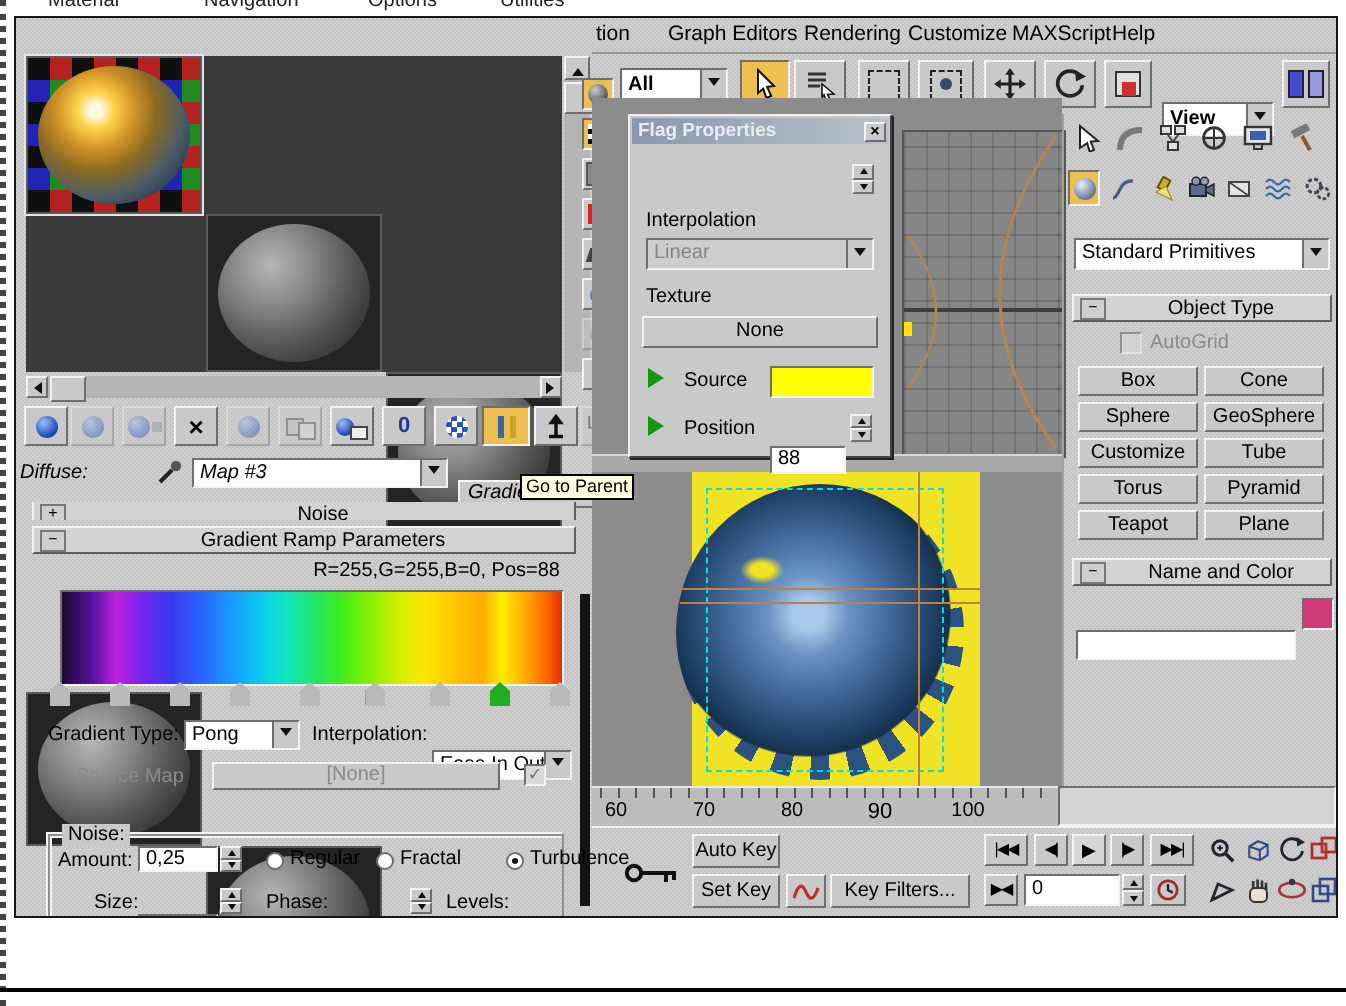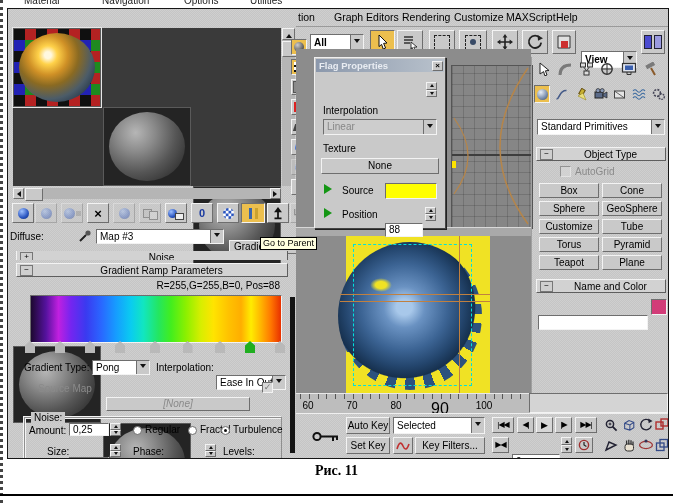--- a/index.html
+++ b/index.html
@@ -193,21 +193,21 @@
           </div>
       <div class="btn mini abs" style="left:259px;top:1px;width:22px;height:20px;">
         <svg width="14" height="14" viewBox="0 0 16 16">
               <path d="M4 14 H12 M8 13 V5" stroke="#111" stroke-width="2" fill="none"></path>
               <path d="M8 1 L3.5 7 H12.5 Z" fill="#111"></path>
             </svg>
       </div>
       <div class="btn mini abs dim" style="left:282px;top:1px;width:13px;height:20px;font-size:11px;">↳</div>
     </div>
 
-    <div class="abs" style="left:0;top:219px;width:295px;height:18px;">
+    <div class="abs" style="left:0;top:219px;width:295px;height:18px;font-style:italic;">
       <span class="lab abs" style="left:2px;top:4px;">Diffuse:</span>
       <span class="abs" style="left:70px;top:1px;">
         <svg width="14" height="14" viewBox="0 0 14 14">
               <path d="M2 12 L8 6" stroke="#222" stroke-width="2"></path>
               <circle cx="10" cy="4" r="2.6" fill="#555"></circle>
             </svg>
       </span>
       <div class="combo abs" style="left:88px;top:1px;width:128px;height:15px;">
         <span>Map #3</span>
         <span class="cbtn">
@@ -262,21 +262,21 @@
         <div class="combo abs" style="left:208px;top:1px;width:70px;height:15px;">
           <span>Ease In Out</span>
           <span class="cbtn">
                 <span class="tri-d" style="margin-top:0;"></span>
               </span>
         </div>
       </div>
 
       <div class="abs" style="left:0;top:132px;width:280px;height:16px;">
         <span class="lab abs dimtext" style="left:30px;top:3px;">Source Map</span>
-        <div class="btn abs dimtext" style="left:98px;top:16px;width:144px;height:14px;font-style:italic;">[None]</div>
+        <div class="btn abs dimtext" style="left:98px;top:0;width:144px;height:14px;">[None]</div>
         <span class="chk c abs" style="left:254px;top:1px;"></span>
       </div>
 
       <div class="grp abs" style="left:16px;top:156px;width:256px;height:48px;">
         <span class="leg">Noise:</span>
         <span class="lab abs" style="left:4px;top:8px;">Amount:</span>
         <div class="combo abs" style="left:44px;top:5px;width:40px;height:13px;">
               <span>0,25</span>
             </div>
         <div class="spin abs" style="left:85px;top:5px;height:13px;">
@@ -288,21 +288,21 @@
               </div>
             </div>
         <div class="radio-opt abs" style="left:108px;top:7px;">
               <span class="rdot"></span>
               <span class="lab">Regular</span>
             </div>
         <div class="radio-opt abs" style="left:163px;top:7px;">
               <span class="rdot"></span>
               <span class="lab">Fractal</span>
             </div>
-        <div class="radio-opt abs on" style="left:196px;top:7px;text-align:right;">
+        <div class="radio-opt abs on" style="left:228px;top:7px;text-align:right;">
               <span class="rdot"></span>
               <span class="lab">Turbulence</span>
             </div>
         <span class="lab abs" style="left:22px;top:29px;">Size:</span>
         <div class="combo abs" style="left:44px;top:26px;width:40px;height:13px;">
               <span>0.84</span>
             </div>
         <div class="spin abs" style="left:85px;top:26px;height:13px;">
               <div class="btn">
                 <span class="tri-u"></span>
@@ -414,21 +414,21 @@
       <div class="abs" style="left:113px;top:0;width:1px;height:157px;background:#c08040;"></div>
     </div>
   </div>
 
   <div class="abs" style="left:288px;top:384px;width:233px;height:20px;background:#bdbdbd;border-top:1px solid #e8e8e8;">
     <div class="abs" style="left:4px;top:0;width:225px;height:5px;background-image:repeating-linear-gradient(90deg,#555 0 1px,transparent 1px 8.8px);"></div>
     <div class="abs" style="left:0;top:6px;width:233px;height:12px;">
           <span style="position: absolute; left: 12px; transform: translateX(-50%); font-size: 10px;">60</span>
           <span style="position: absolute; left: 56px; transform: translateX(-50%); font-size: 10px;">70</span>
           <span style="position: absolute; left: 100px; transform: translateX(-50%); font-size: 10px;">80</span>
-          <span style="position: absolute; left: 144px; transform: translateX(-50%); font-size: 16px;">90</span>
+          <span style="position: absolute; left: 144px; transform: translateX(-50%); font-size: 11px;">90</span>
           <span style="position: absolute; left: 188px; transform: translateX(-50%); font-size: 10px;">100</span>
         </div>
   </div>
   <div class="abs bevel-in" style="left:521px;top:384px;width:137px;height:18px;background:#d4d4d4;"></div>
 
   <div class="abs" style="left:523px;top:48px;width:137px;height:336px;border-left:1px solid #a0a0a0;">
 
     <div class="abs" style="left:4px;top:3px;width:130px;height:20px;display:flex;gap:5px;">
       <span class="mini" style="width:16px;height:18px;">
             <svg width="13" height="14" viewBox="0 0 13 14">
@@ -548,26 +548,20 @@
 
   <div class="abs" style="left:288px;top:404px;width:372px;height:45px;border-top:1px solid #efefef;">
     <span class="abs" style="left:16px;top:16px;">
       <svg width="28" height="13" viewBox="0 0 28 13">
             <circle cx="5" cy="6.5" r="3.6" fill="none" stroke="#111" stroke-width="2"></circle>
             <path d="M9 6.5 H26 M21 6.5 V11 M25 6.5 V10" stroke="#111" stroke-width="2"></path>
           </svg>
     </span>
     <div class="btn abs" style="left:50px;top:3px;width:44px;height:17px;">Auto Key</div>
     <div class="btn abs" style="left:50px;top:23px;width:44px;height:17px;">Set Key</div>
-    <div class="combo abs" style="left:97px;top:3px;width:92px;height:17px;">
-      <span>Selected</span>
-      <span class="cbtn">
-            <span class="tri-d" style="margin-top:0;"></span>
-          </span>
-    </div>
     <div class="btn mini abs" style="left:97px;top:23px;width:20px;height:17px;">
       <svg width="14" height="10" viewBox="0 0 14 10">
             <path d="M1 8 Q4 -2 7 5 T13 3" fill="none" stroke="#c03030" stroke-width="1.6"></path>
           </svg>
     </div>
     <div class="btn abs" style="left:119px;top:23px;width:70px;height:17px;">Key Filters...</div>
 
     <div class="btn mini abs playtxt" style="left:196px;top:3px;width:22px;height:16px;">|◀◀</div>
     <div class="btn mini abs playtxt" style="left:221px;top:3px;width:17px;height:16px;">◀|</div>
     <div class="btn mini abs bevel-in" style="left:240px;top:3px;width:17px;height:16px;font-size:9px;background:#d6d6d6;">▶</div>
@@ -679,16 +673,15 @@
           <div class="btn">
             <span class="tri-d"></span>
           </div>
         </div>
   </div>
 
   <div class="tt abs" style="left:252px;top:228px;z-index:60;">Go to Parent</div>
 
 </div>
 
-<div id="caption">Рис. 11</div>
 <div id="botline"></div>
 
 </div>
 
 </body></html>

